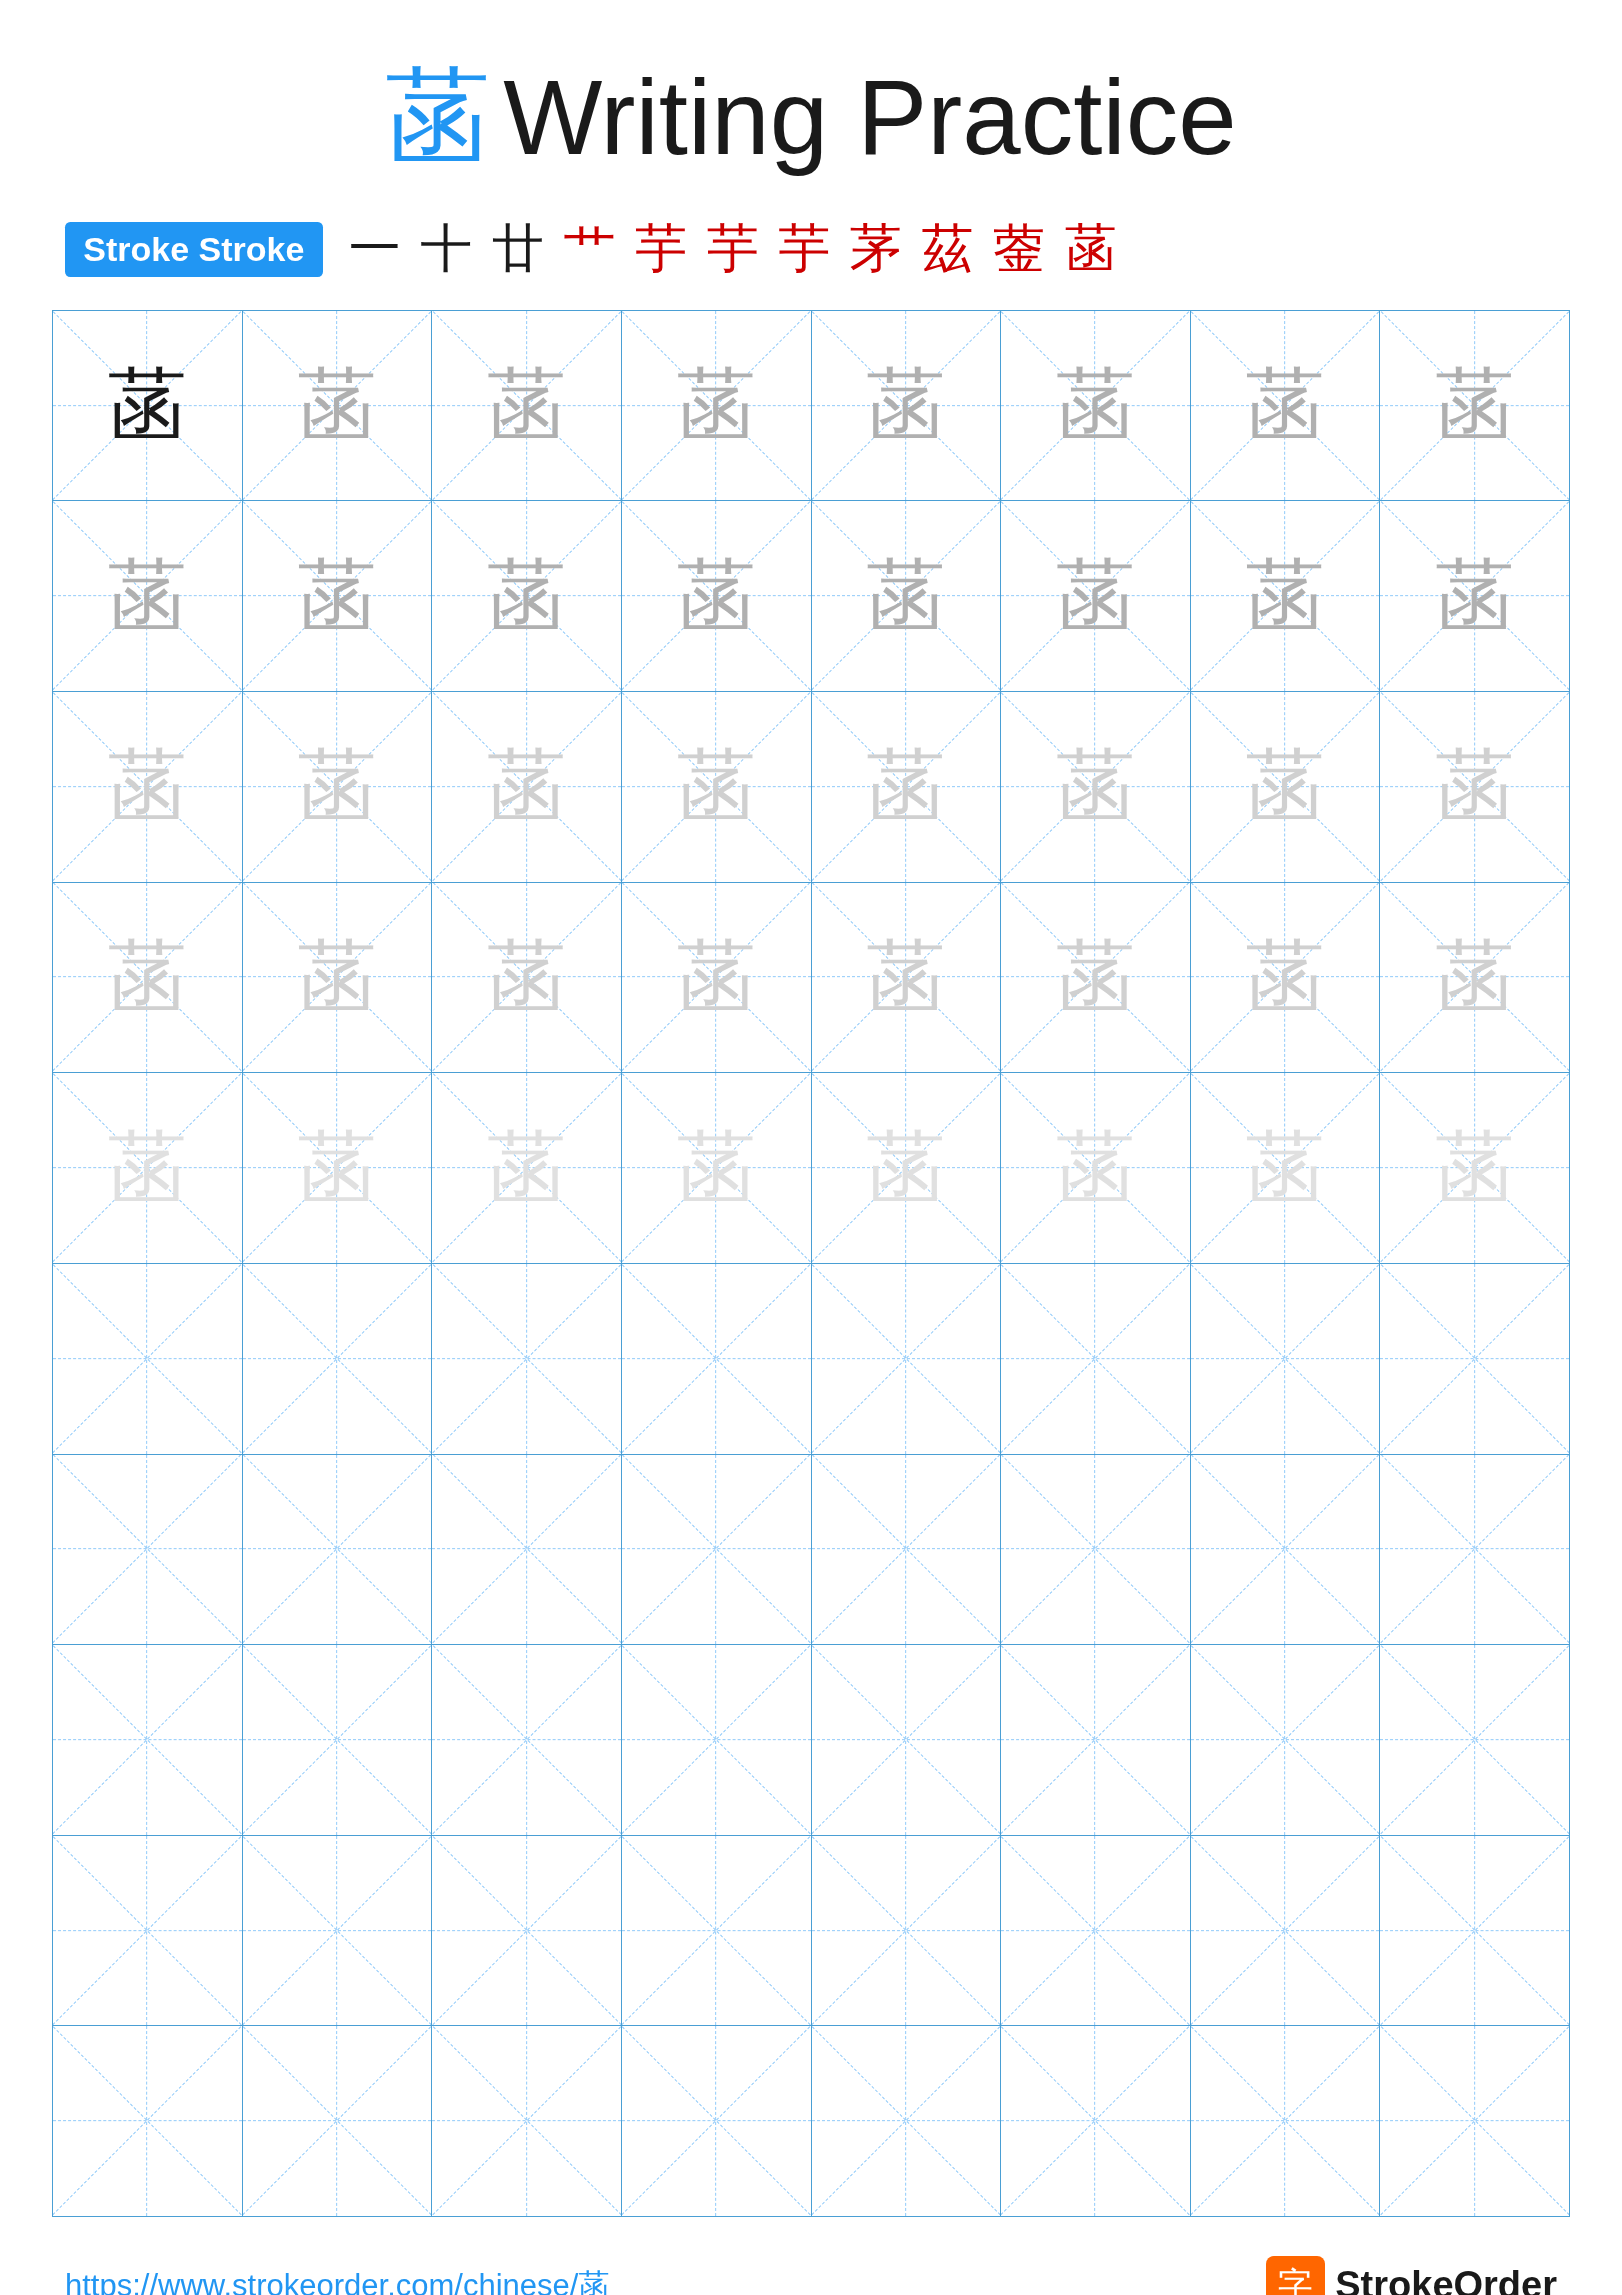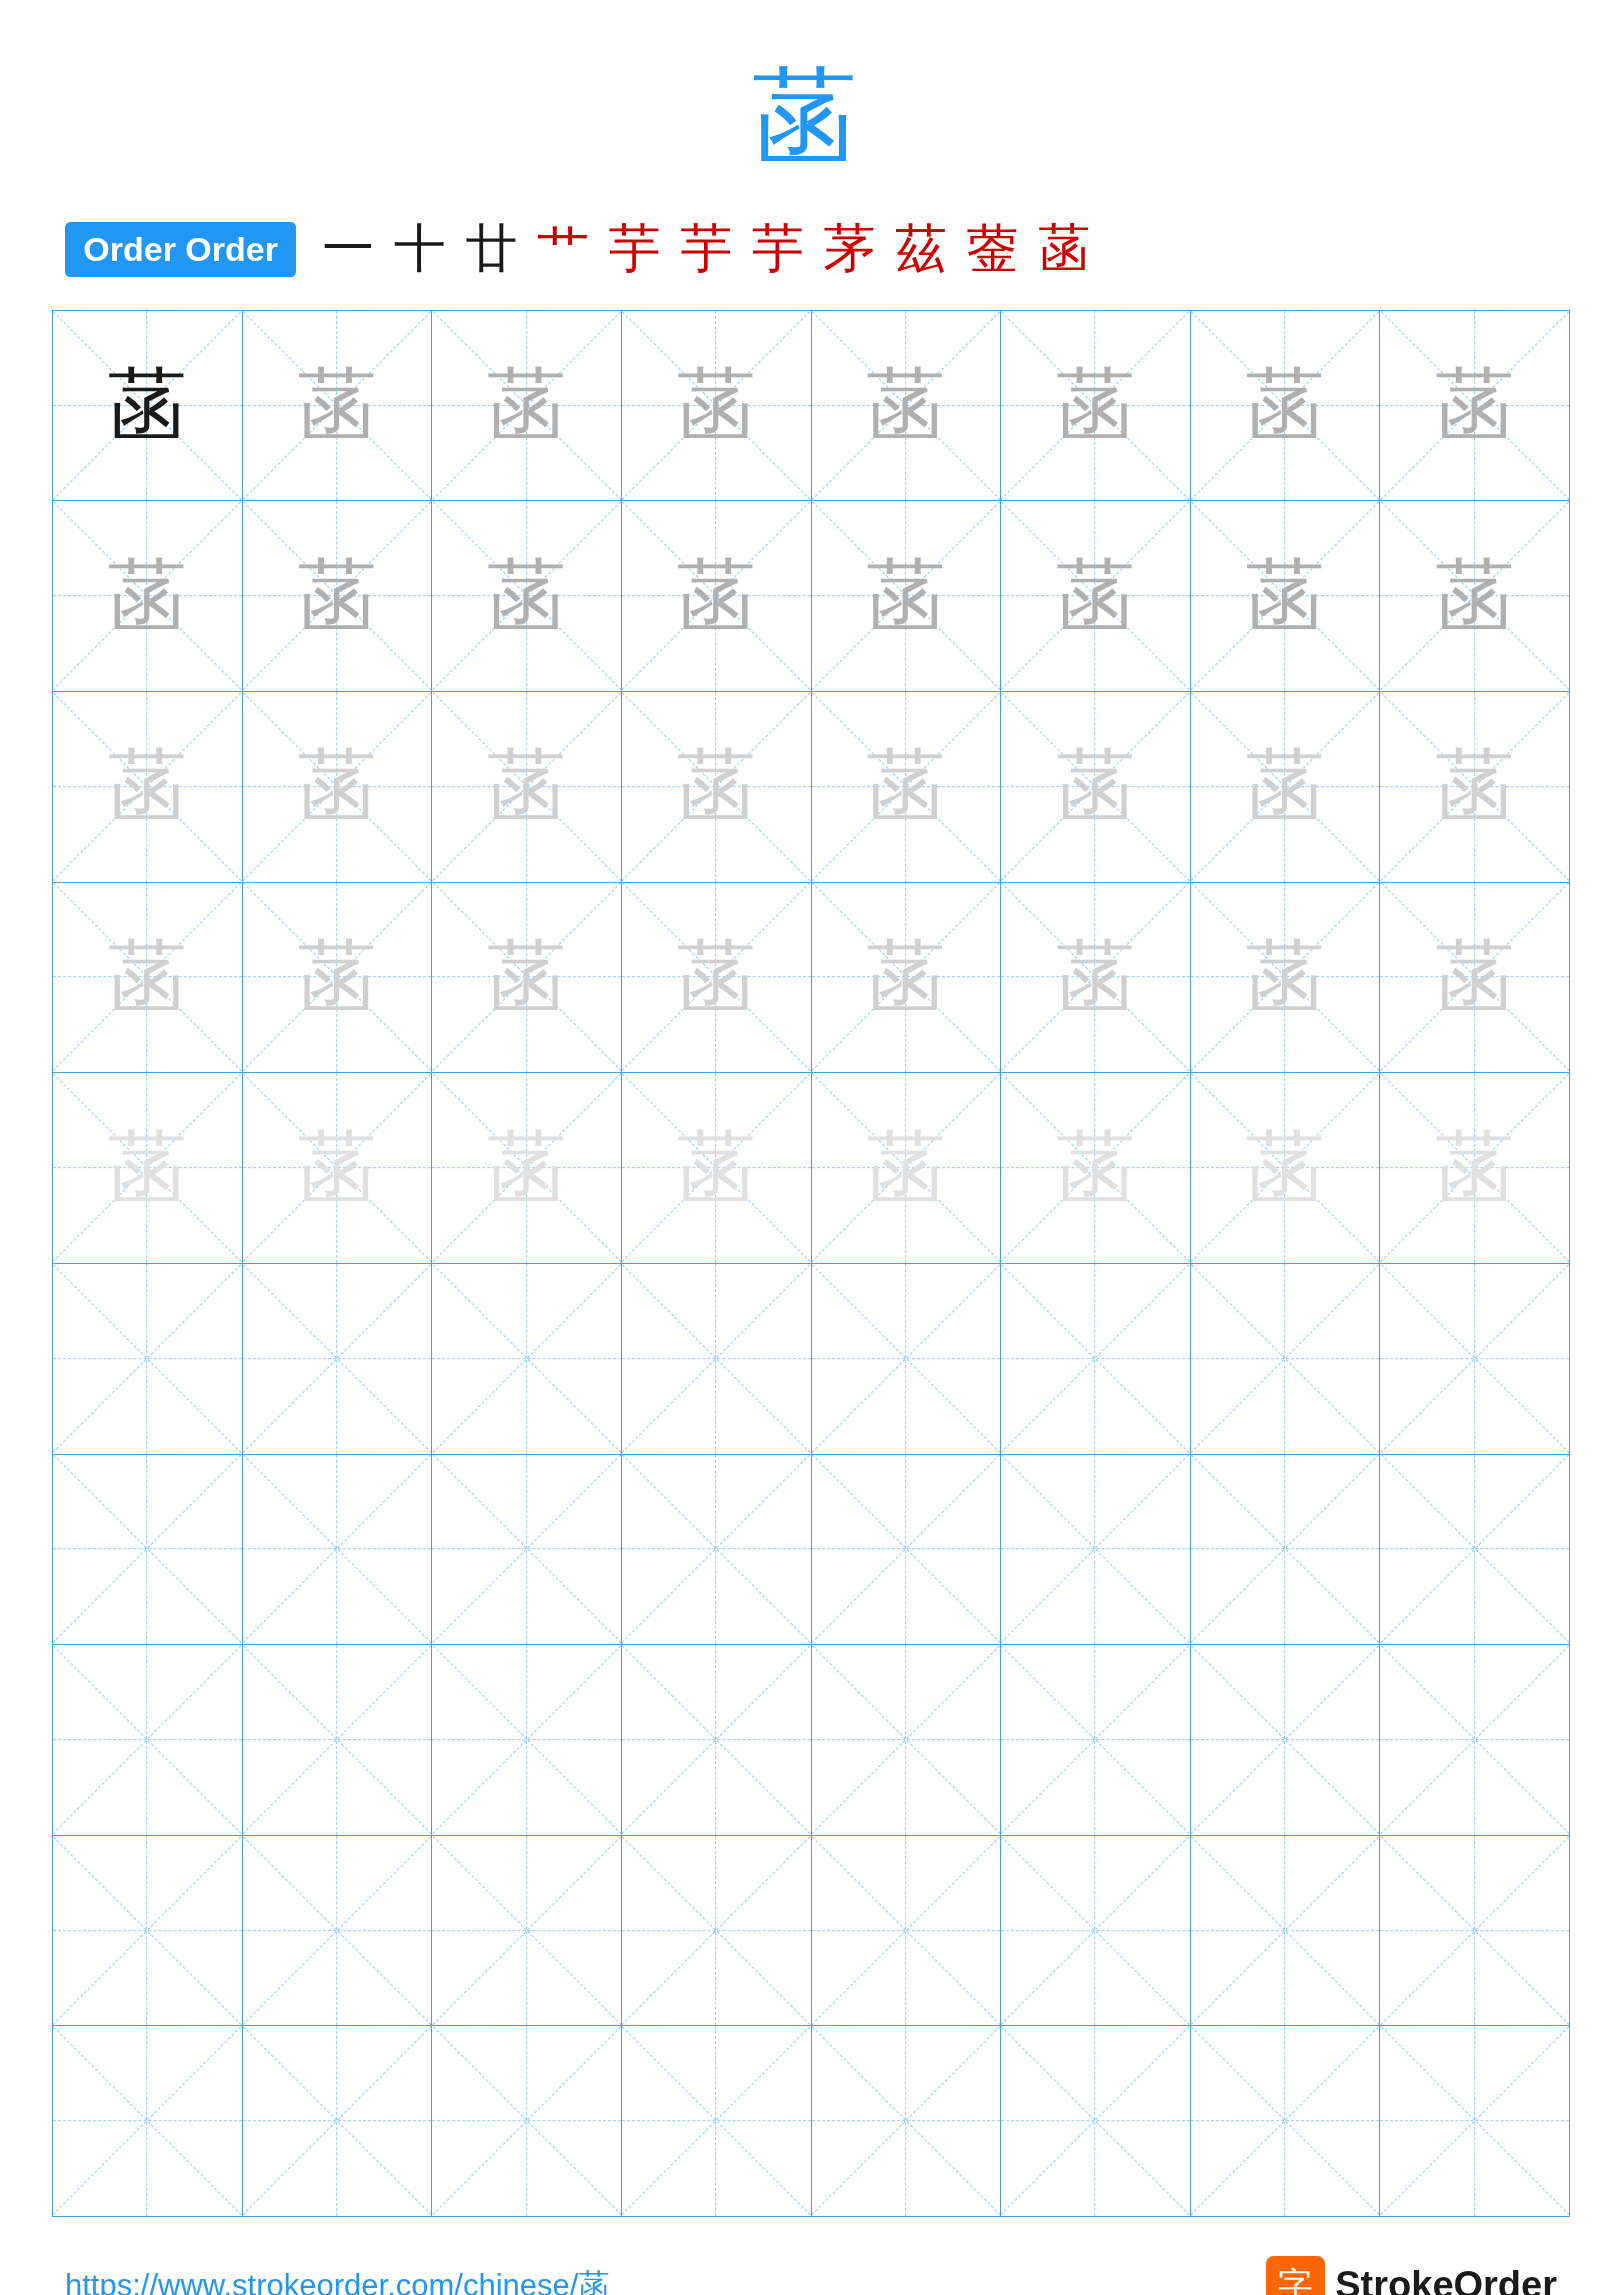--- a/index.html
+++ b/index.html
@@ -230,24 +230,25 @@
       font-family: Arial, sans-serif;
     }
   </style>
 </head>
 <body>
 
 <div class="page">
 
   <div class="title-section">
     <span class="title-char">菡</span>
+    <span class="title-text">Writing Practice</span>
   </div>
 
   <div class="stroke-order-section">
-    <div class="stroke-order-badge">Order Order</div>
+    <div class="stroke-order-badge">Stroke Stroke</div>
     <div class="stroke-chars">
       <span class="stroke-char black">一</span>
       <span class="stroke-char black">十</span>
       <span class="stroke-char black">廿</span>
       <span class="stroke-char red">艹</span>
       <span class="stroke-char red">芋</span>
       <span class="stroke-char red">芋</span>
       <span class="stroke-char red">芋</span>
       <span class="stroke-char red">茅</span>
       <span class="stroke-char red">茲</span>

